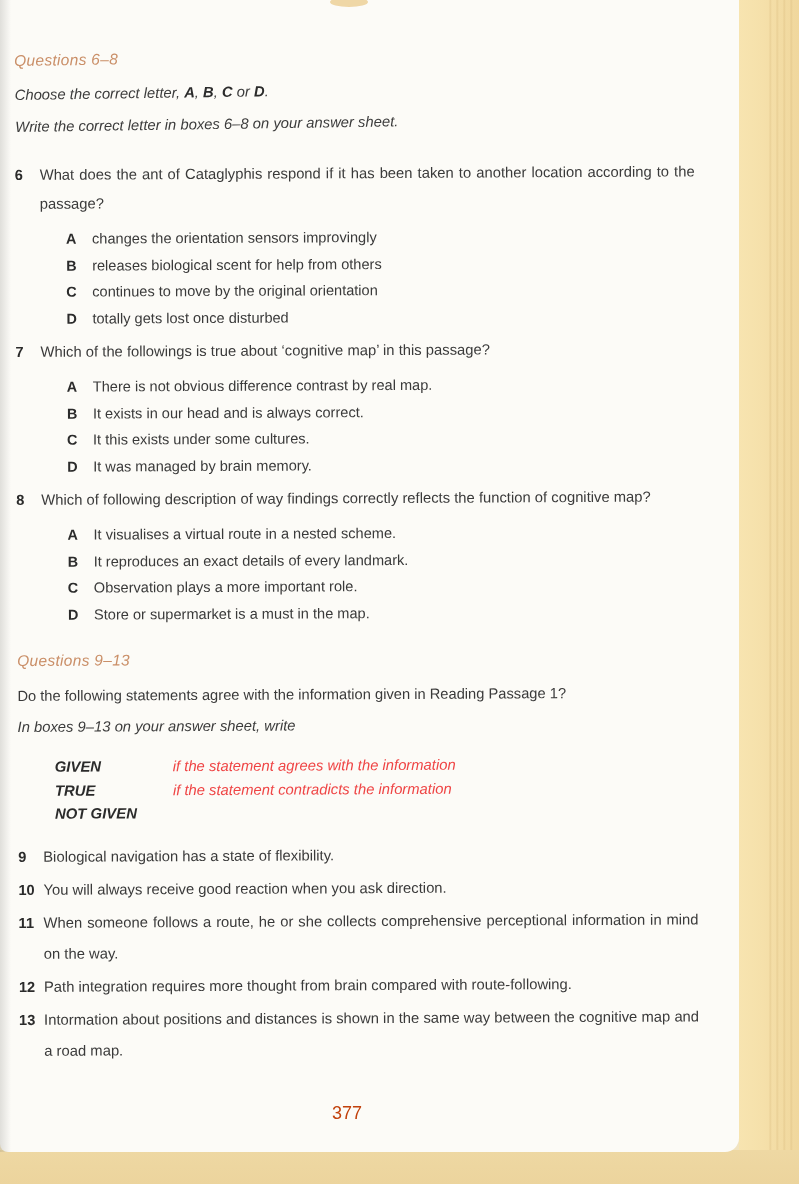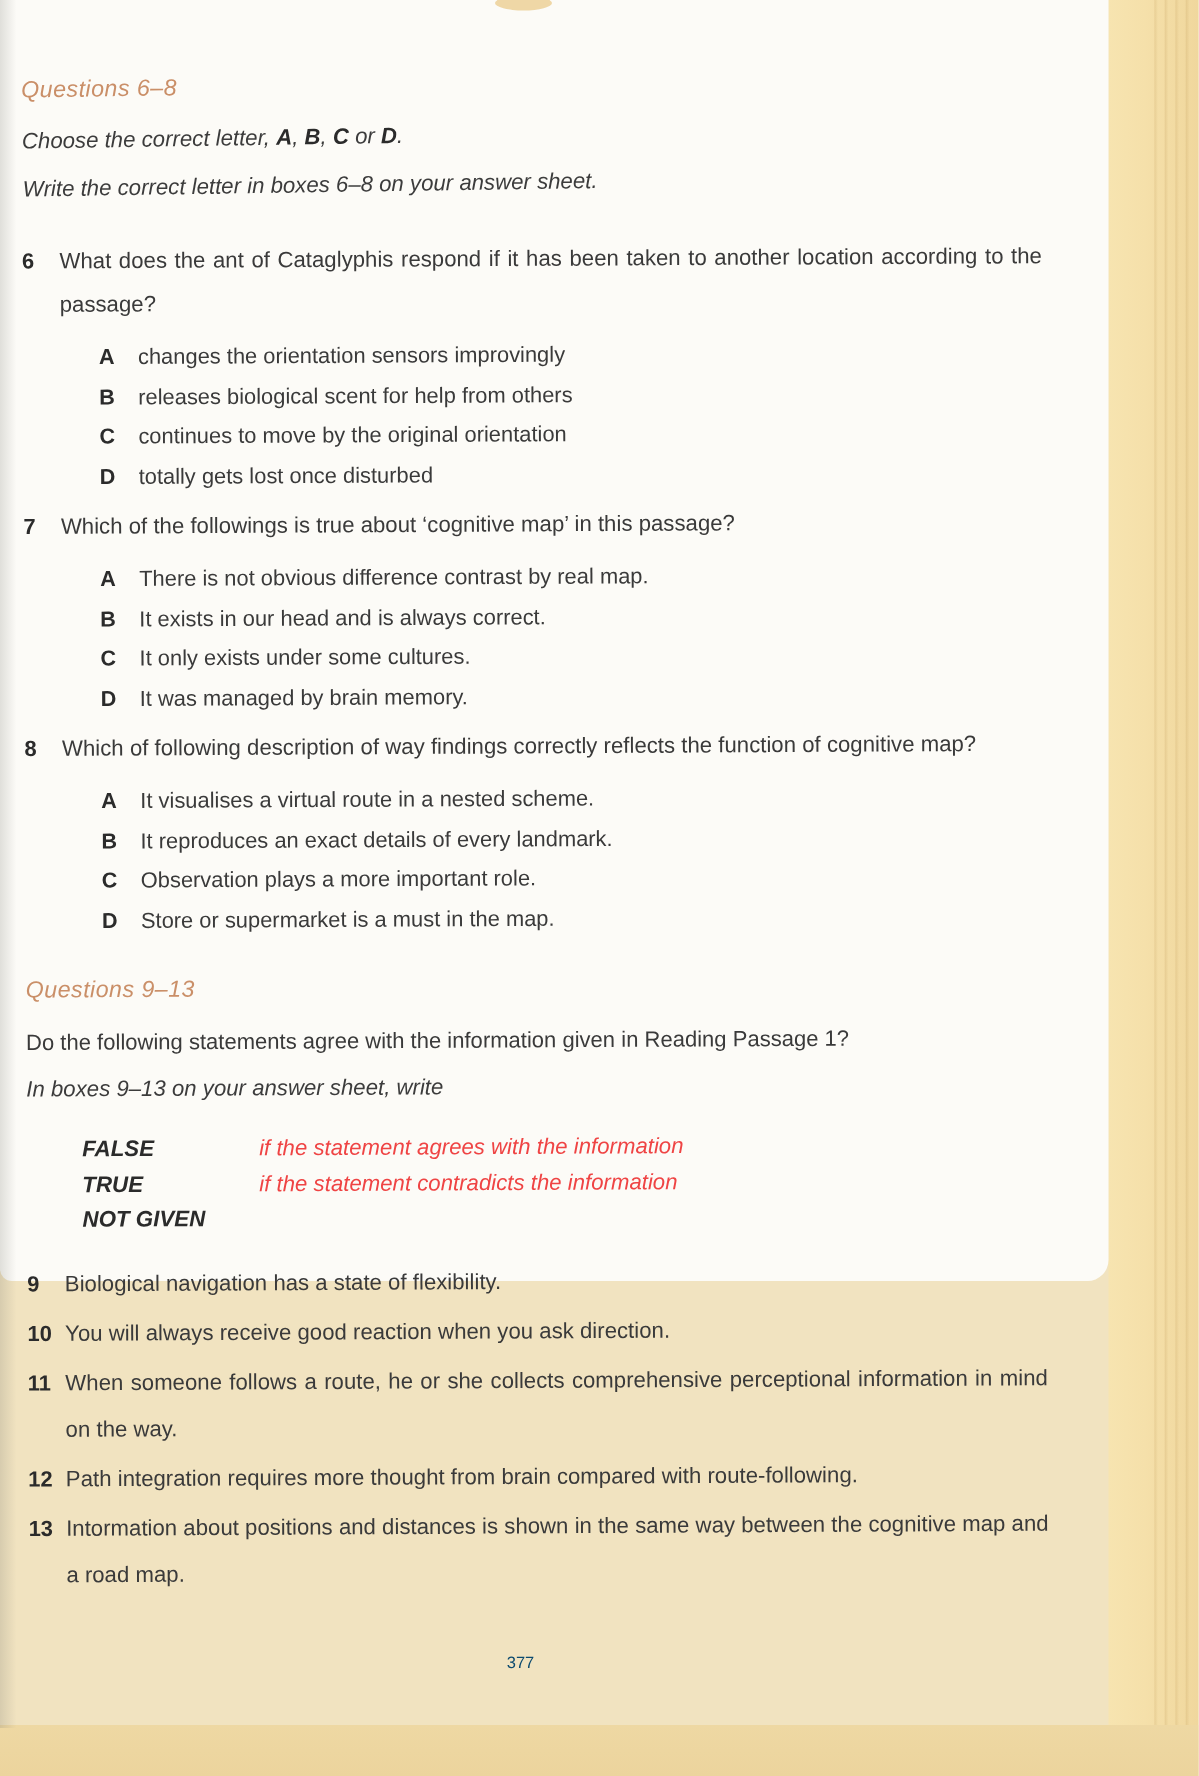--- a/index.html
+++ b/index.html
@@ -36,21 +36,21 @@
   .book-edge-bottom {
     position: absolute;
     left: 0; top: 1150px;
     width: 799px; height: 34px;
     background: linear-gradient(180deg, #eed8a3 0%, #ecd49d 100%);
   }
   
   .page {
     position: absolute;
     left: 0; top: 0;
-    width: 739px; height: 854px;
+    width: 739px; height: 1152px;
     background: #fcfbf7;
     border-radius: 0 0 14px 8px;
   }
   .left-shadow {
     position: absolute;
     left: 0; top: 0;
     width: 11px; height: 1152px;
     background: linear-gradient(90deg, rgba(110,110,104,0.20), rgba(110,110,104,0.0));
   }
   .top-notch {
@@ -146,22 +146,22 @@
     font-size: 14.8px;
     line-height: 31px;
     text-align: justify;
     color: #3a3a3a;
   }
   .pageno {
     position: absolute;
     left: 0; top: 1103px;
     width: 694px;
     text-align: center;
-    font-size: 11px;
-    color: #0c4a6e;
+    font-size: 18px;
+    color: #c2410c;
   }
 </style>
 </head>
 <body>
 
 <div class="scan">
 
   <div class="book-edge-right"></div>
   <div class="book-edge-bottom"></div>
 
@@ -211,21 +211,21 @@
           <div class="opt">
               <span class="letter">A</span>
               <span class="otext">There is not obvious difference contrast by real map.</span>
             </div>
           <div class="opt">
               <span class="letter">B</span>
               <span class="otext">It exists in our head and is always correct.</span>
             </div>
           <div class="opt">
               <span class="letter">C</span>
-              <span class="otext">It only exists under some cultures.</span>
+              <span class="otext">It this exists under some cultures.</span>
             </div>
           <div class="opt">
               <span class="letter">D</span>
               <span class="otext">It was managed by brain memory.</span>
             </div>
         </div>
       </div>
 
       <div class="q">
         <div class="qrow">
@@ -251,21 +251,21 @@
             </div>
         </div>
       </div>
 
       <h2 class="sec-head sec2-head">Questions 9–13</h2>
       <p class="sec2-intro">Do the following statements agree with the information given in Reading Passage 1?</p>
       <p class="instr boxes-line">In boxes 9–13 on your answer sheet, write</p>
 
       <div class="key">
         <div class="key-row">
-          <span class="key-term">FALSE</span>
+          <span class="key-term">GIVEN</span>
           <span class="key-def">if the statement agrees with the information</span>
         </div>
         <div class="key-row">
           <span class="key-term">TRUE</span>
           <span class="key-def">if the statement contradicts the information</span>
         </div>
         <div class="key-row">
           <span class="key-term">NOT GIVEN</span>
         </div>
       </div>

